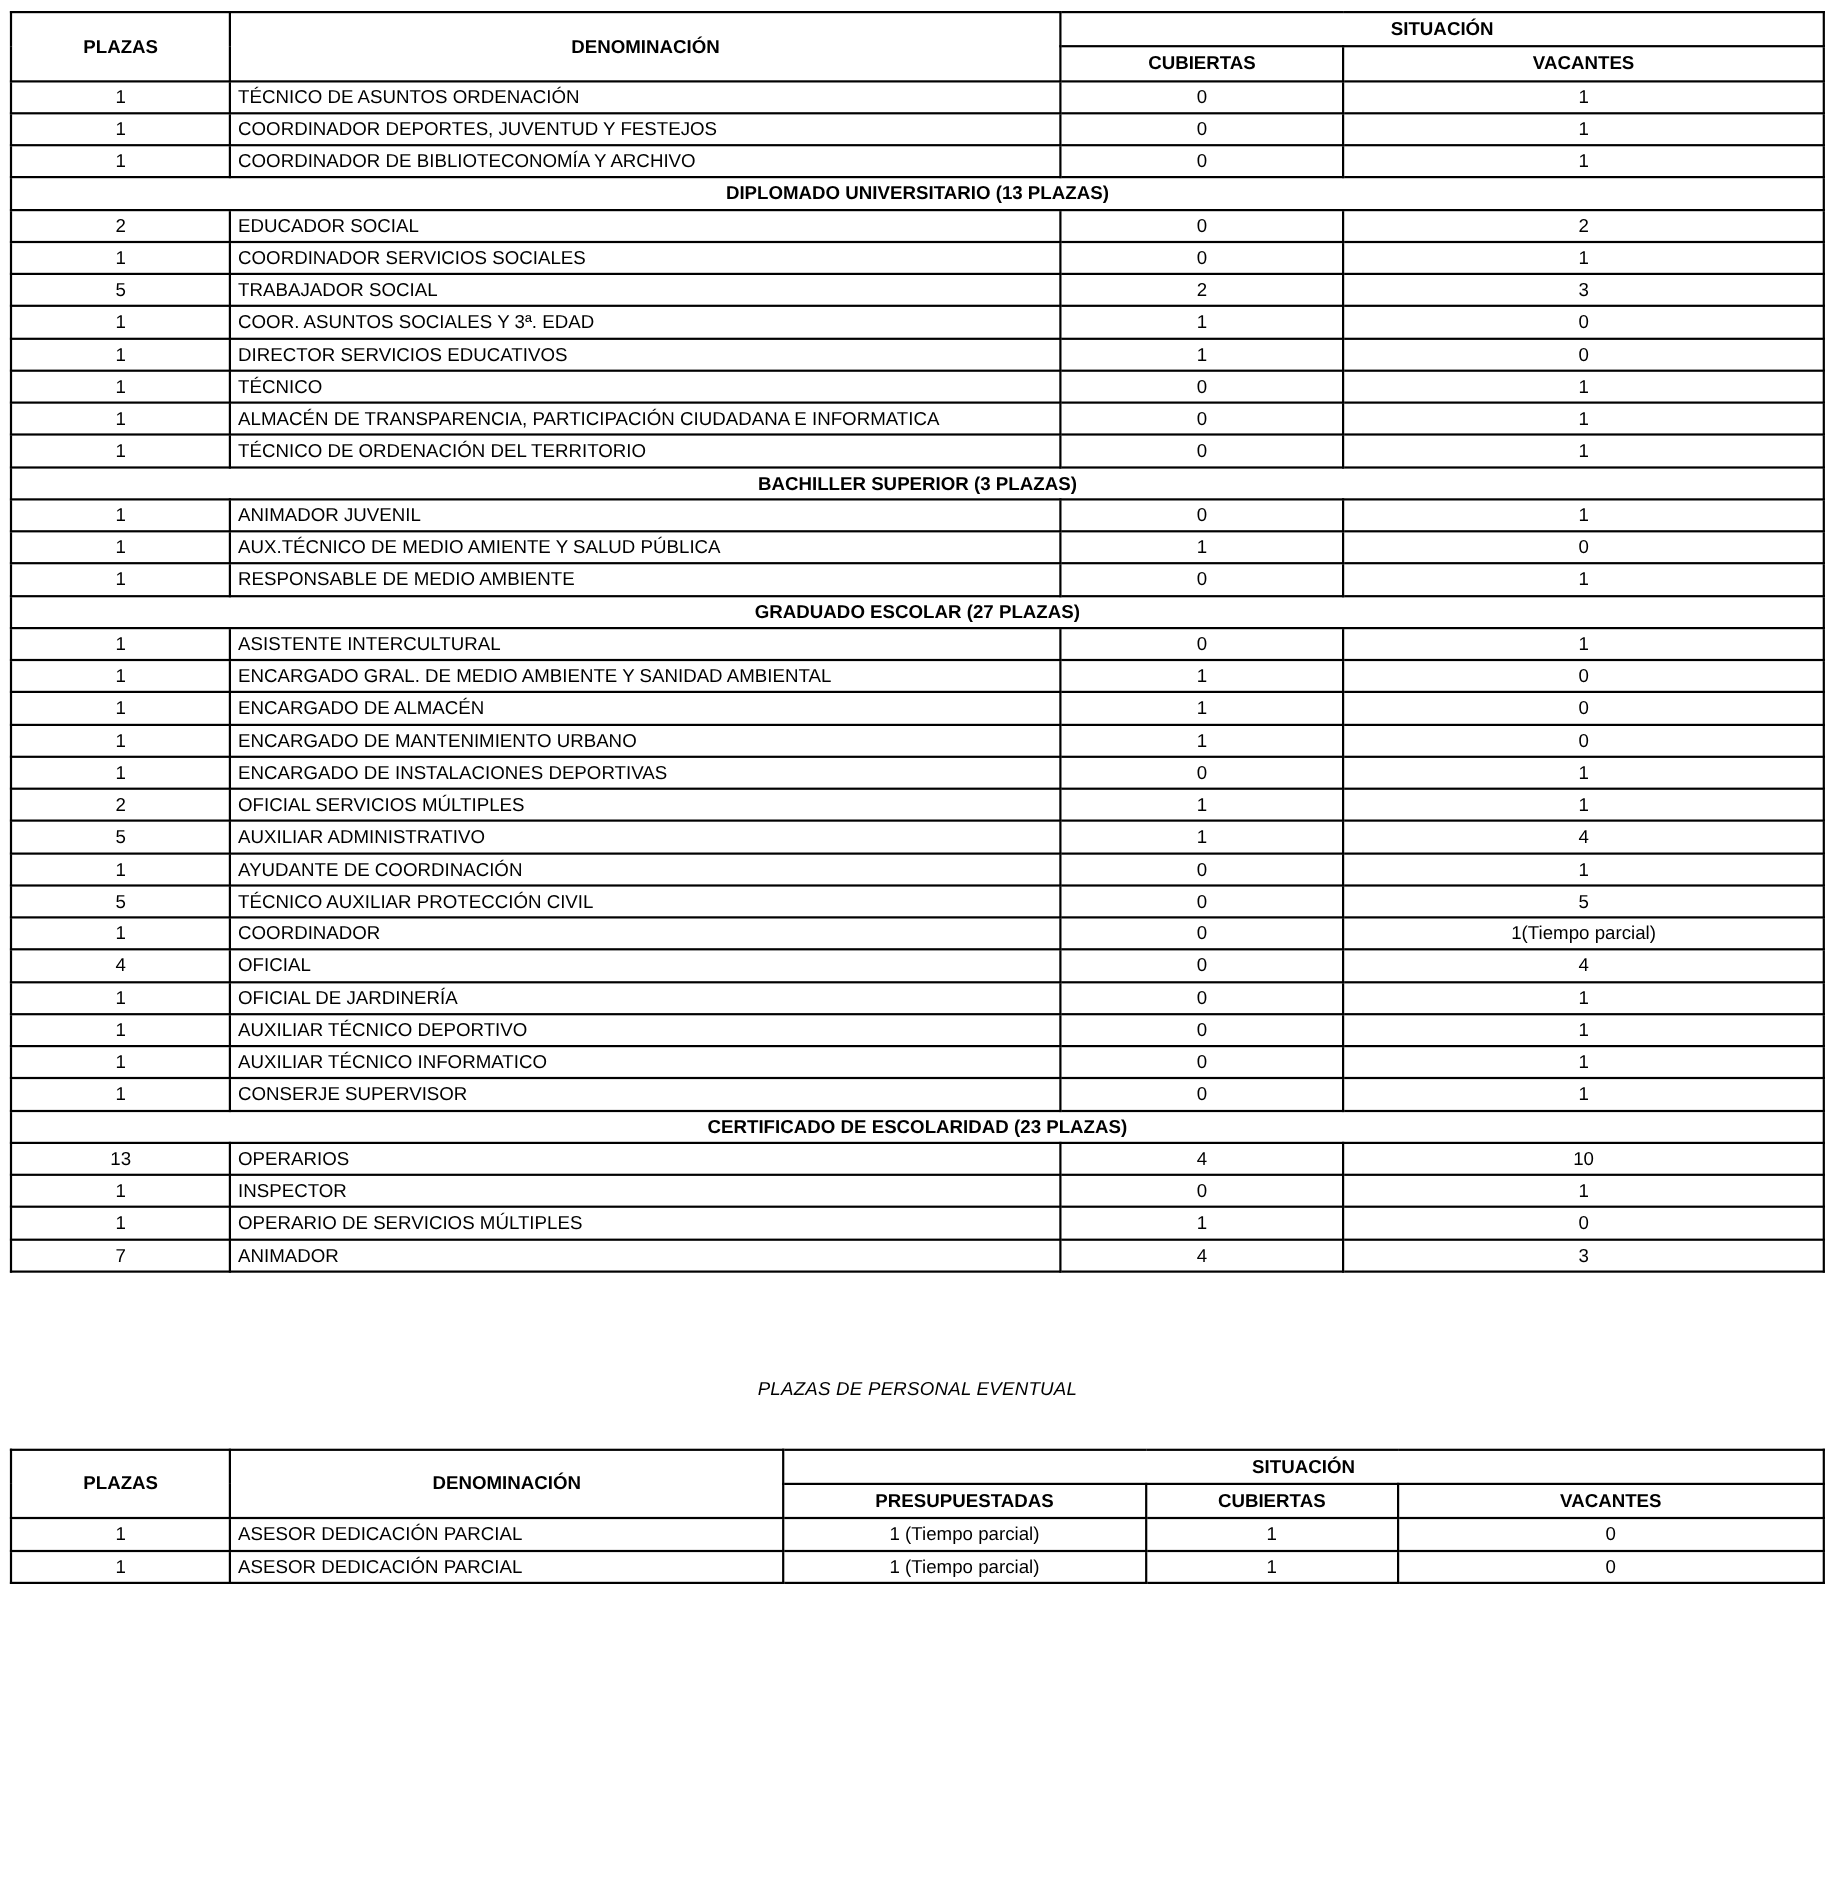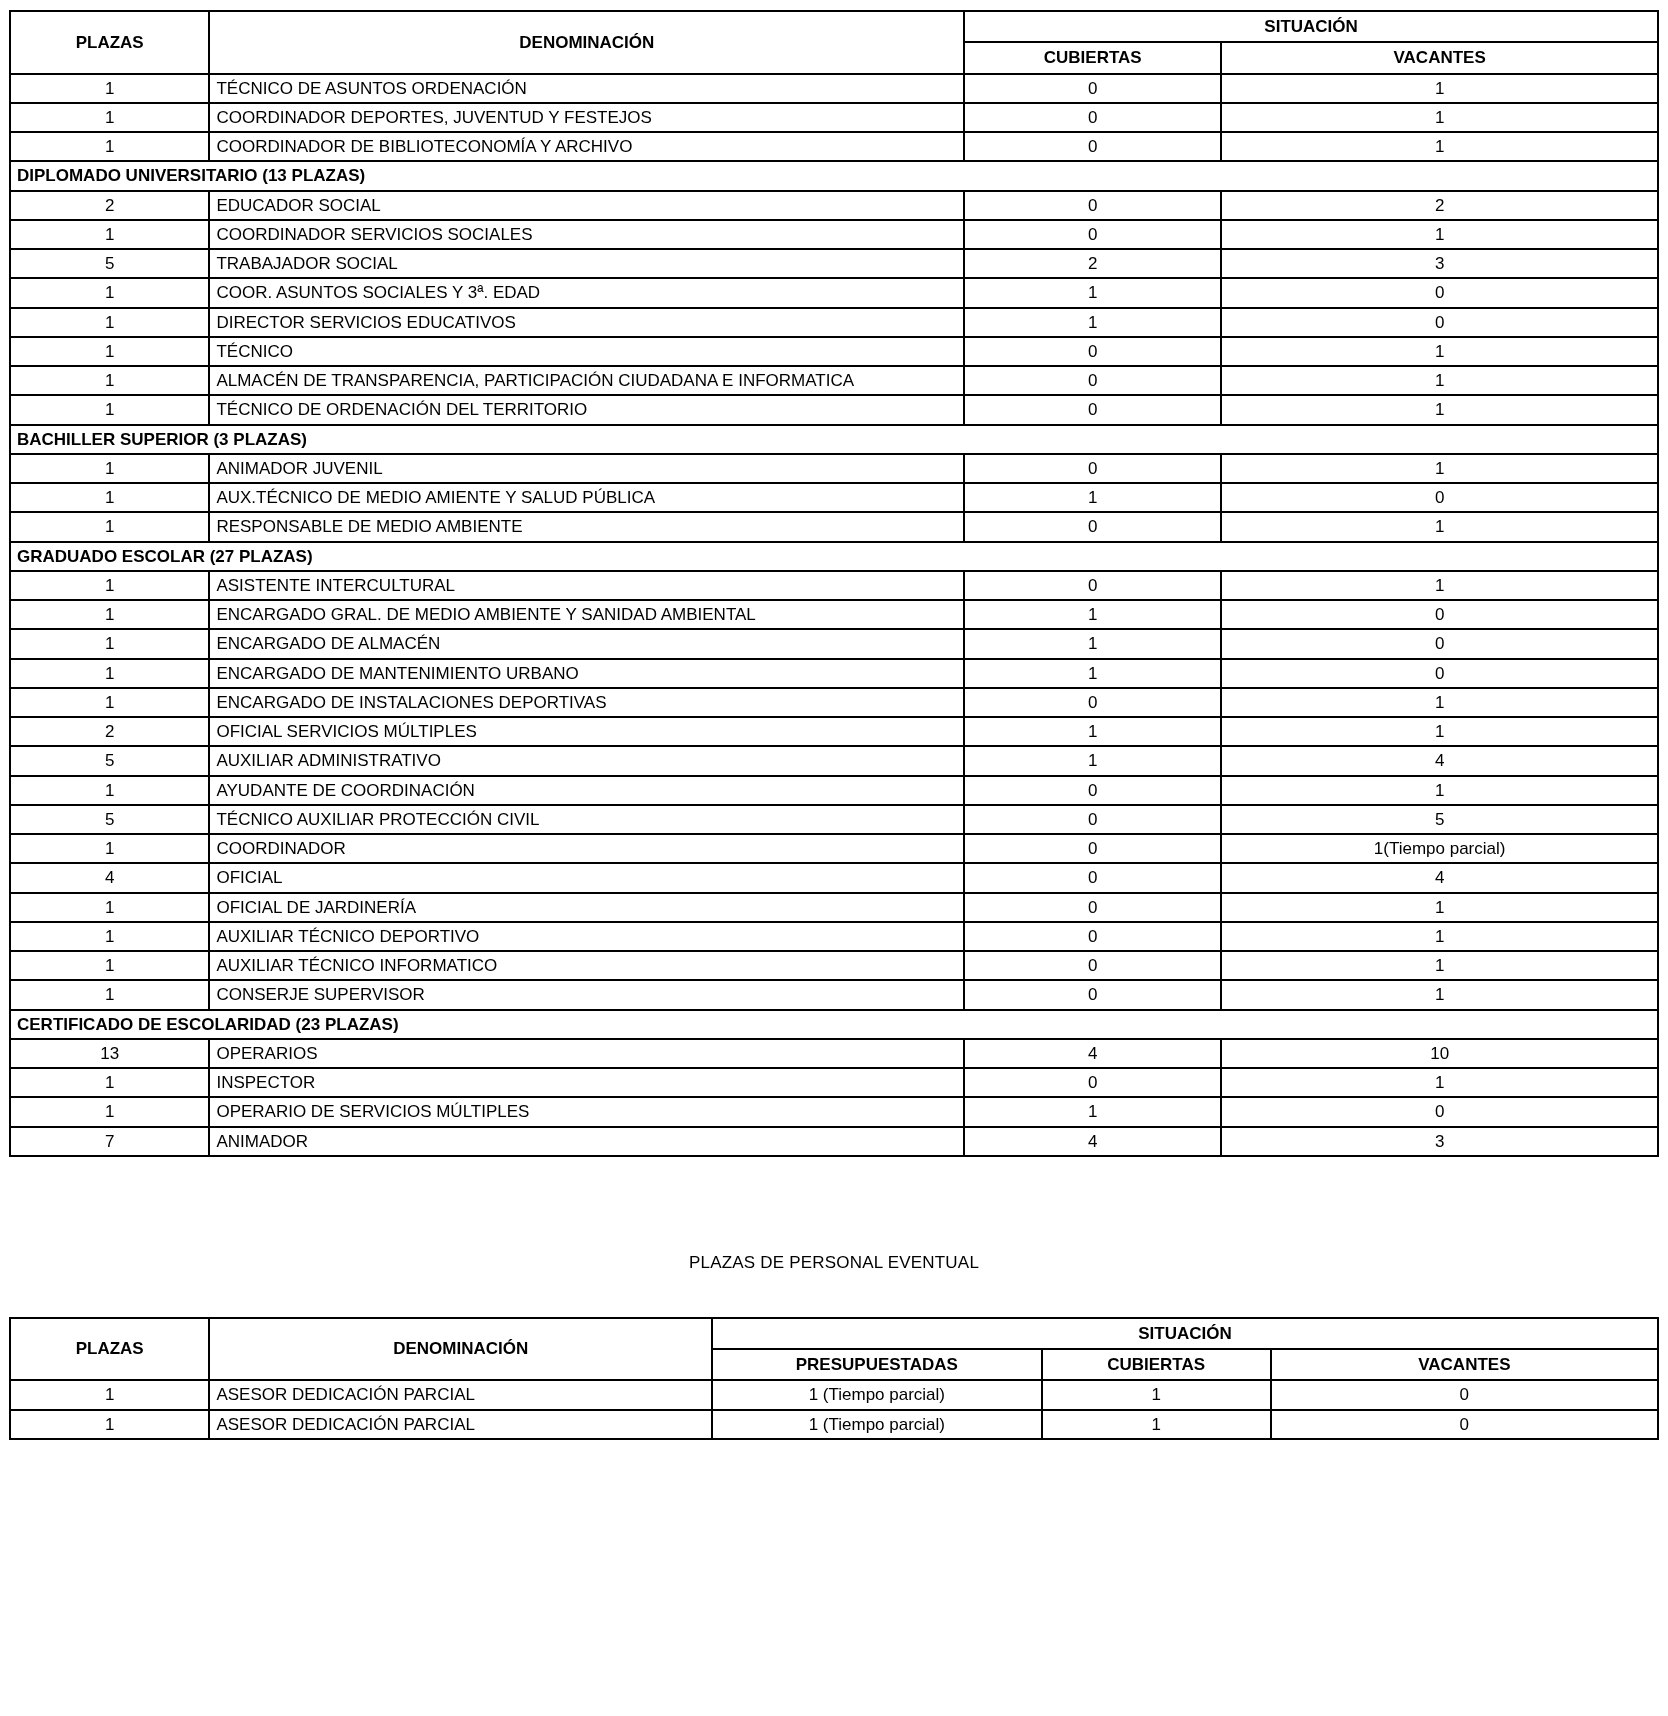--- a/index.html
+++ b/index.html
@@ -32,30 +32,31 @@
     overflow: hidden;
   }
   table.tbl th {
     font-weight: bold;
     text-align: center;
     padding: 4px 6px;
   }
   td.c-center { text-align: center; }
   td.c-left   { text-align: left; padding-left: 9px; }
   td.section-cell {
-    text-align: left;
+    text-align: center;
     font-weight: bold;
   }
   .between-title {
     margin-top: 96px;
     margin-bottom: 44px;
     text-align: center;
     font-size: 17px;
     font-weight: normal;
     letter-spacing: 0.2px;
+    font-style: italic;
   }
 </style>
 </head>
 <body>
 
 <div class="page">
 
   <table class="tbl">
     <colgroup>
       <col style="width:12.1%">

